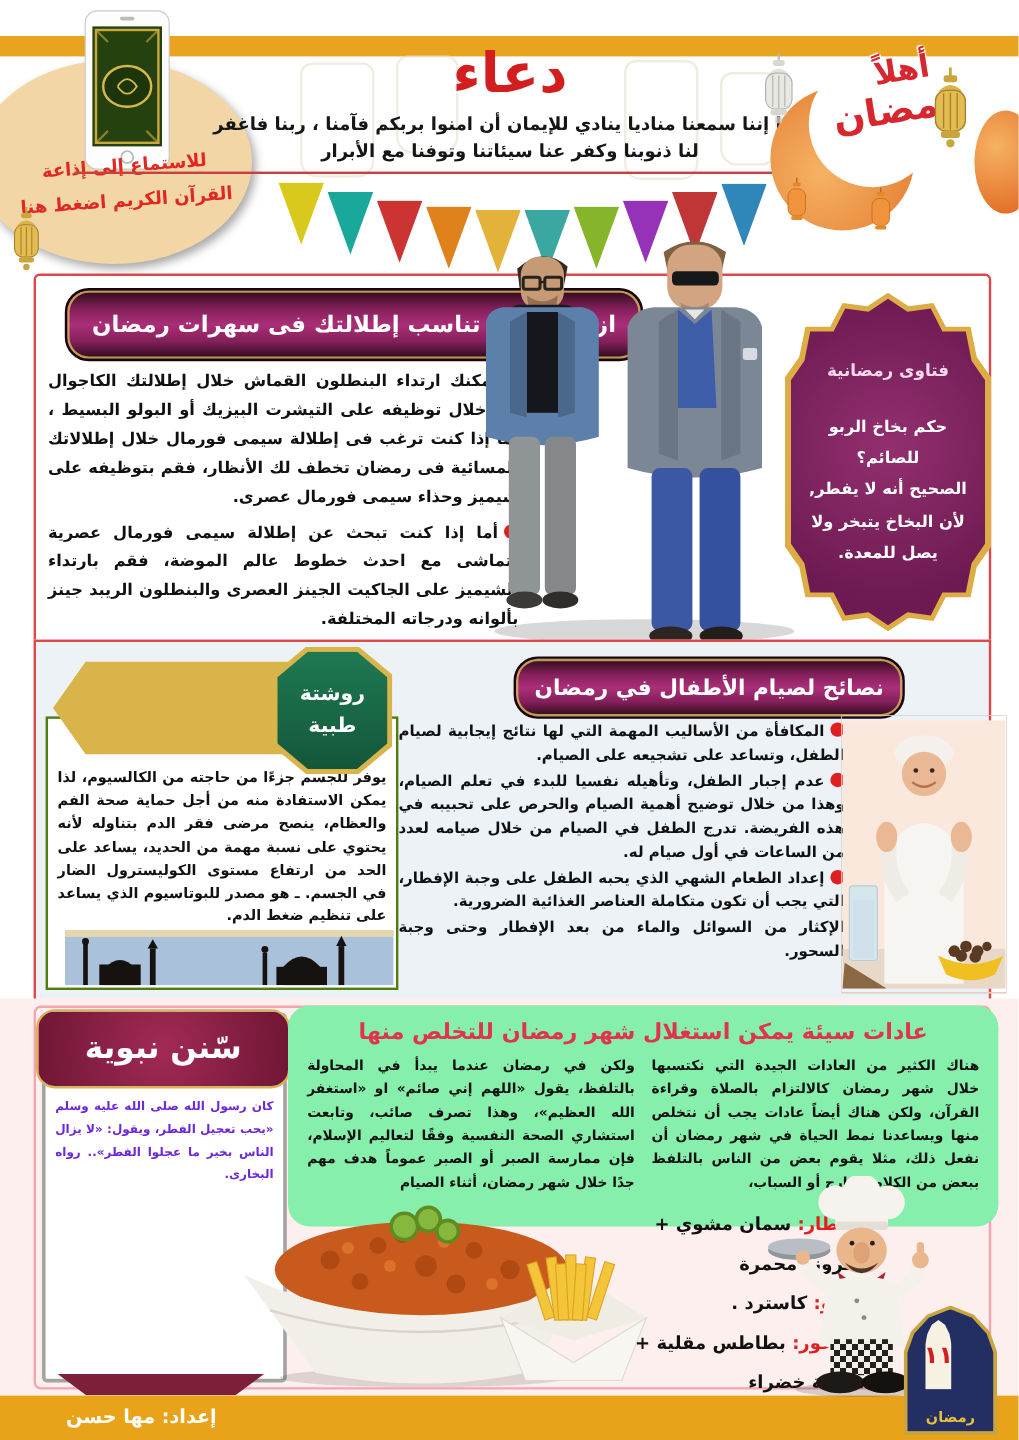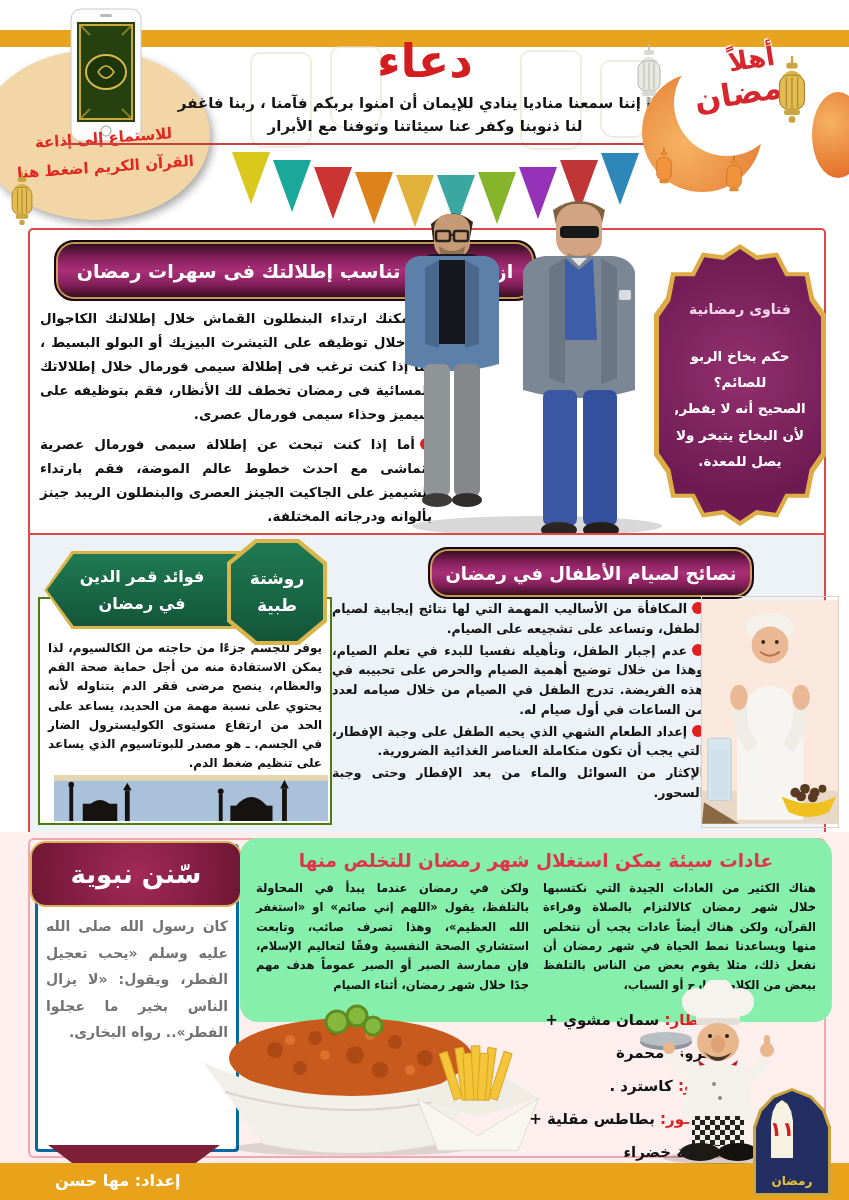--- a/index.html
+++ b/index.html
@@ -78,25 +78,25 @@
   .rx-body{position:absolute;left:8px;right:8px;top:40px;font-size:12px;line-height:1.6;color:#111;text-align:justify;}
   .mosque{position:absolute;left:2px;right:2px;bottom:2px;height:46px;}
   .kids-banner{left:398px;top:12px;width:322px;height:48px;font-size:18px;}
   .kids-text{left:302px;top:64px;width:372px;font-size:12.5px;line-height:1.58;color:#111;text-align:justify;}
   .kids-text p{margin:0 0 2px 0;}
   .kid-photo{left:672px;top:62px;width:136px;height:230px;box-shadow:0 0 0 1px #e3cfc2;}
 
   
   .sec3{left:0;top:832px;width:849px;height:331px;background:#FDEFEE;}
   .sec3-frame{left:28px;top:838px;width:794px;height:316px;border:2px solid #F2A7B0;border-radius:6px;}
-  .sunnah{left:35px;top:12px;width:198px;height:302px;background:#fff;border:3px solid #0369a1;border-radius:4px;}
+  .sunnah{left:35px;top:12px;width:198px;height:302px;background:#fff;border:3px solid #a3a3a3;border-radius:4px;}
   .sunnah-head{position:absolute;left:-8px;top:-6px;width:208px;height:62px;background:radial-gradient(circle at 50% 50%,#a22a56,#6f1634);
      border:2px solid #D8B25A;border-radius:16px;display:flex;align-items:center;justify-content:center;
      color:#fff;font-size:26px;}
-  .sunnah-body{position:absolute;left:8px;right:8px;top:66px;font-size:14px;line-height:1.9;color:#737373;text-align:justify;}
+  .sunnah-body{position:absolute;left:8px;right:8px;top:66px;font-size:10px;line-height:1.9;color:#6d28d9;text-align:justify;}
   .sunnah-foot{position:absolute;left:10px;bottom:-14px;width:172px;height:18px;background:#7E1F3A;
      clip-path:polygon(0 0,100% 0,86% 100%,14% 100%);}
   .habits{left:240px;top:6px;width:592px;height:184px;background:#86efac;border-radius:18px;}
   .habits-title{text-align:center;color:#E0344A;font-size:18.5px;padding-top:12px;}
   .habits-cols{display:flex;gap:14px;padding:8px 16px 0 16px;}
   .habits-col{width:50%;font-size:11.5px;line-height:1.68;color:#111;text-align:justify;}
   .pasta{left:185px;top:168px;width:330px;height:158px;}
   .fries{left:393px;top:212px;width:170px;height:112px;}
   .menu{left:505px;top:172px;width:216px;font-size:15px;line-height:2.2;text-align:right;color:#111;}
   .menu .lbl{color:#E02020;}
@@ -282,24 +282,20 @@
             <circle cx="174" cy="17" r="3"></circle>
         <path d="M190 48 v-16 q16 -18 32 0 v16 z"></path>
             <rect x="184" y="32" width="44" height="16"></rect>
         <rect x="238" y="14" width="5" height="34"></rect>
             <path d="M236 14 h9 l-4.5 -9 z"></path>
       </g>
     </svg>
   </div>
   <div class="abs rx-banner arrow-l">
     <div class="gold arrow-l"></div>
-    <div class="green arrow-l">
-      <span>فوائد قمر الدين</span>
-      <span>في رمضان</span>
-    </div>
   </div>
   <div class="abs magenta-banner kids-banner">
     <span>نصائح لصيام الأطفال في رمضان</span>
   </div>
 
   <div class="abs rx-badge">
     <div class="gold oct"></div>
     <div class="green oct">
       <span>روشتة</span>
       <span>طبية</span>

